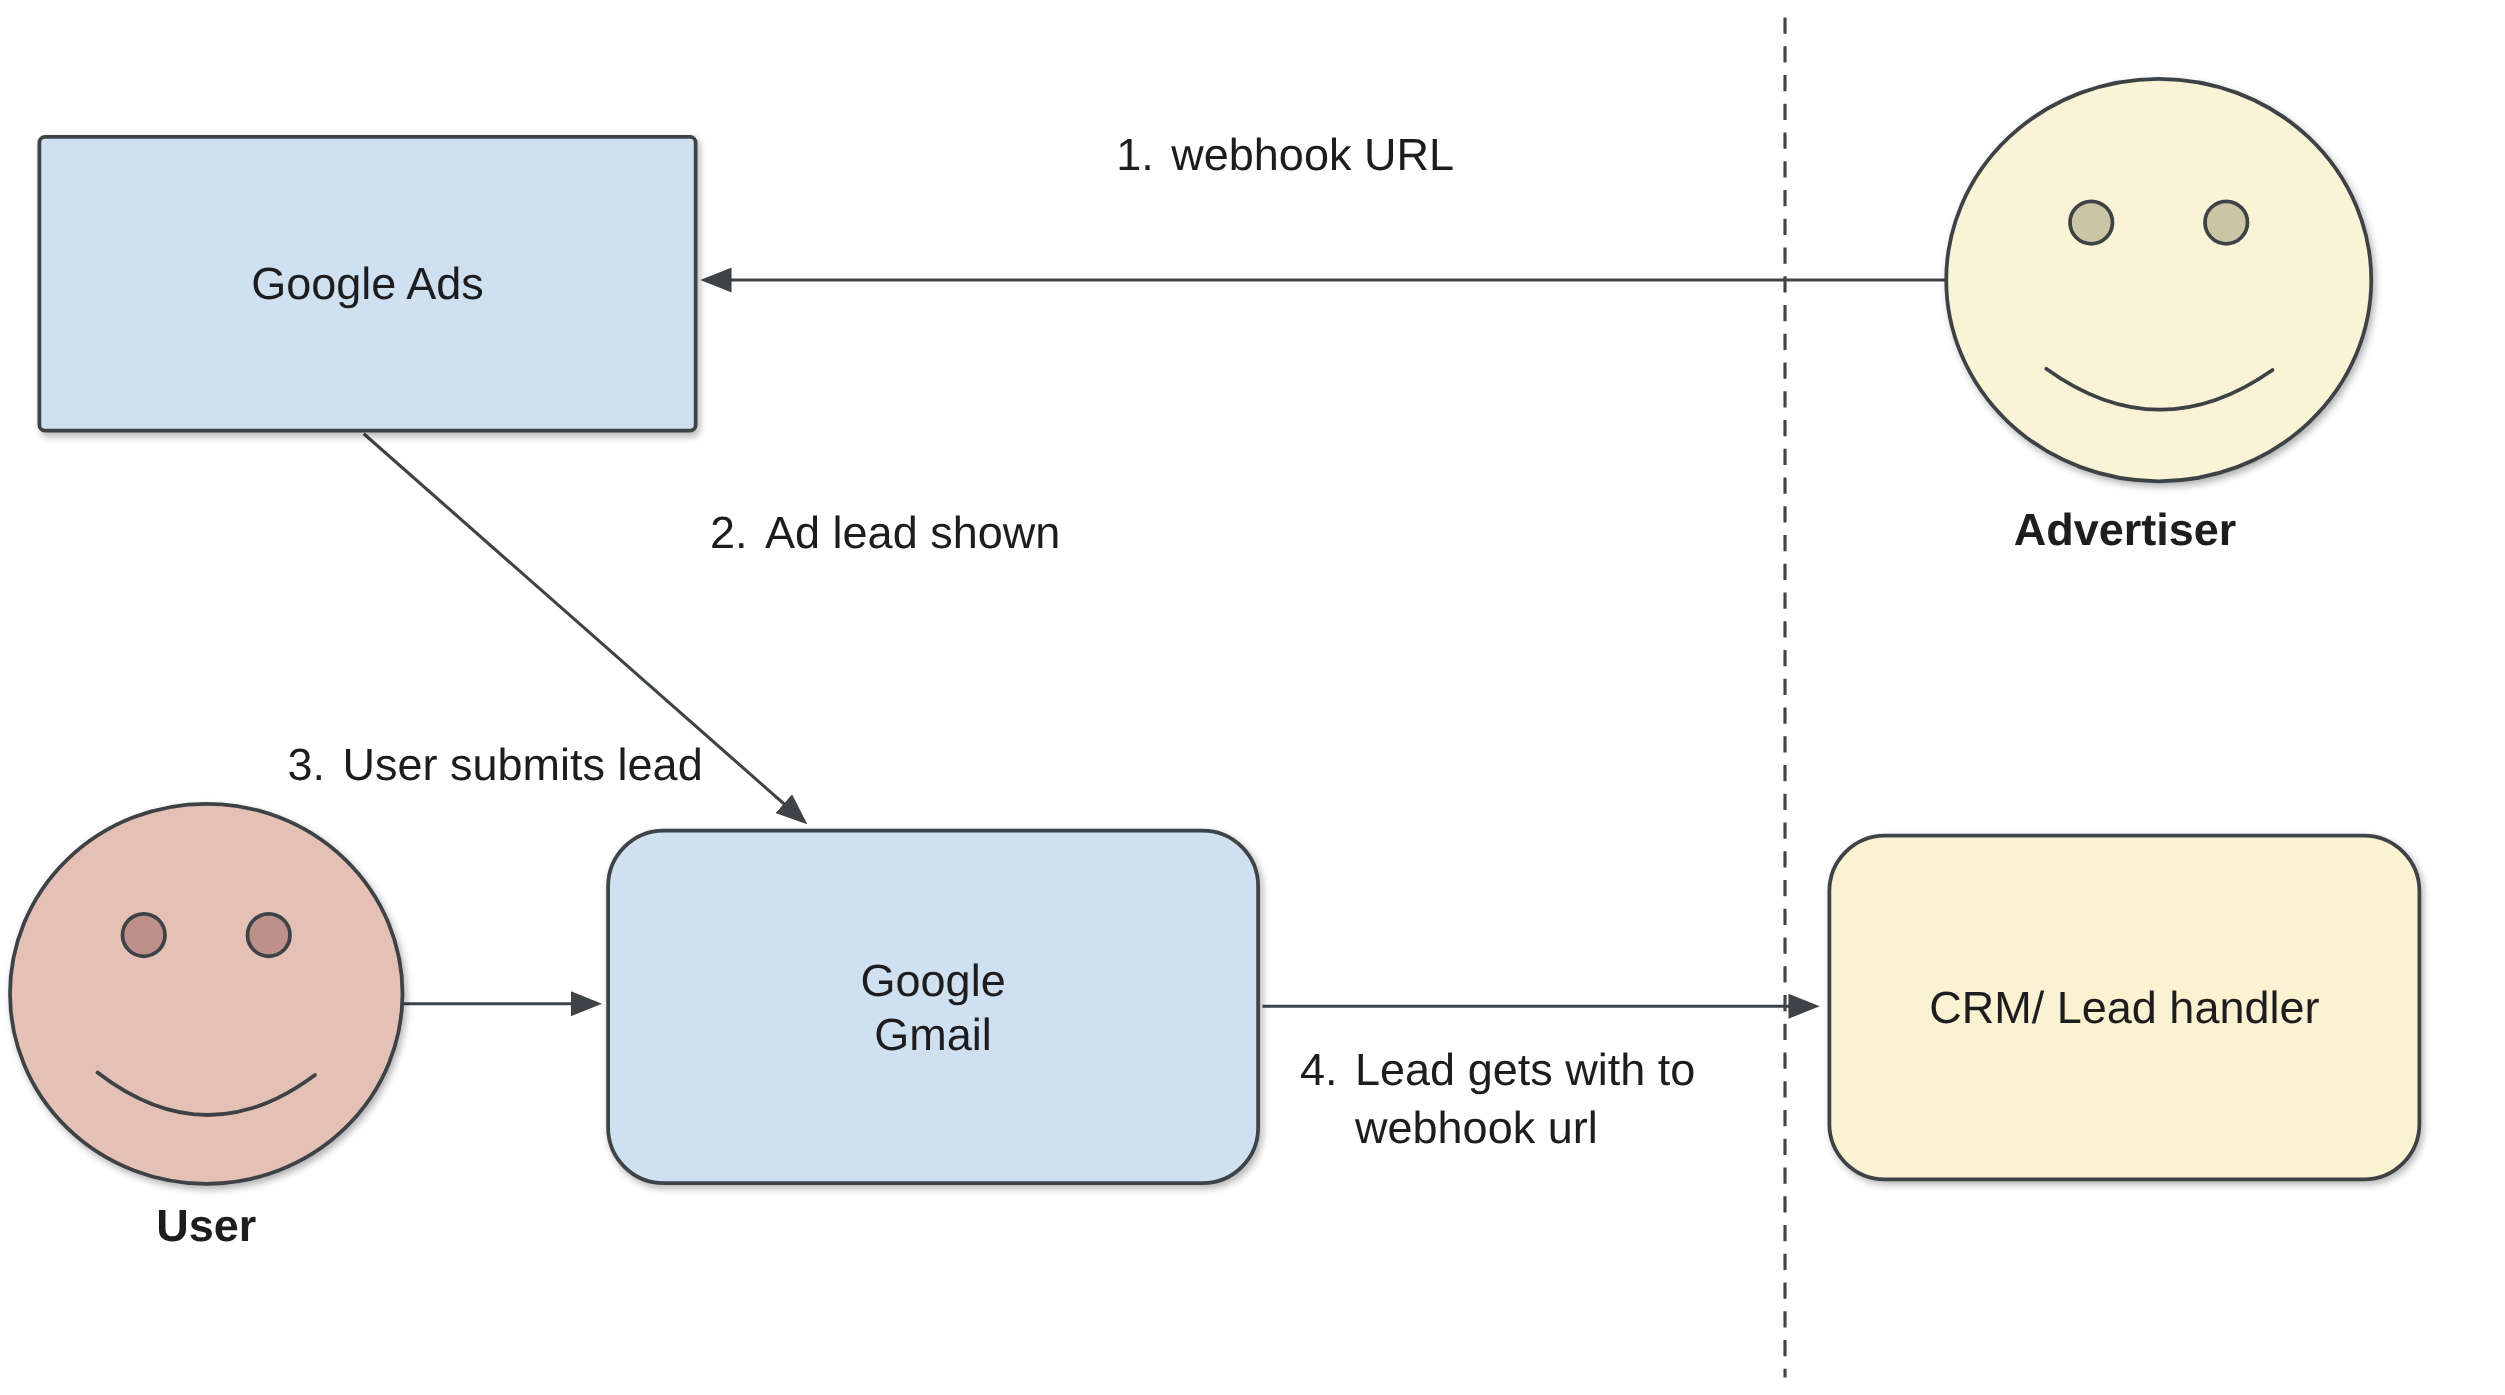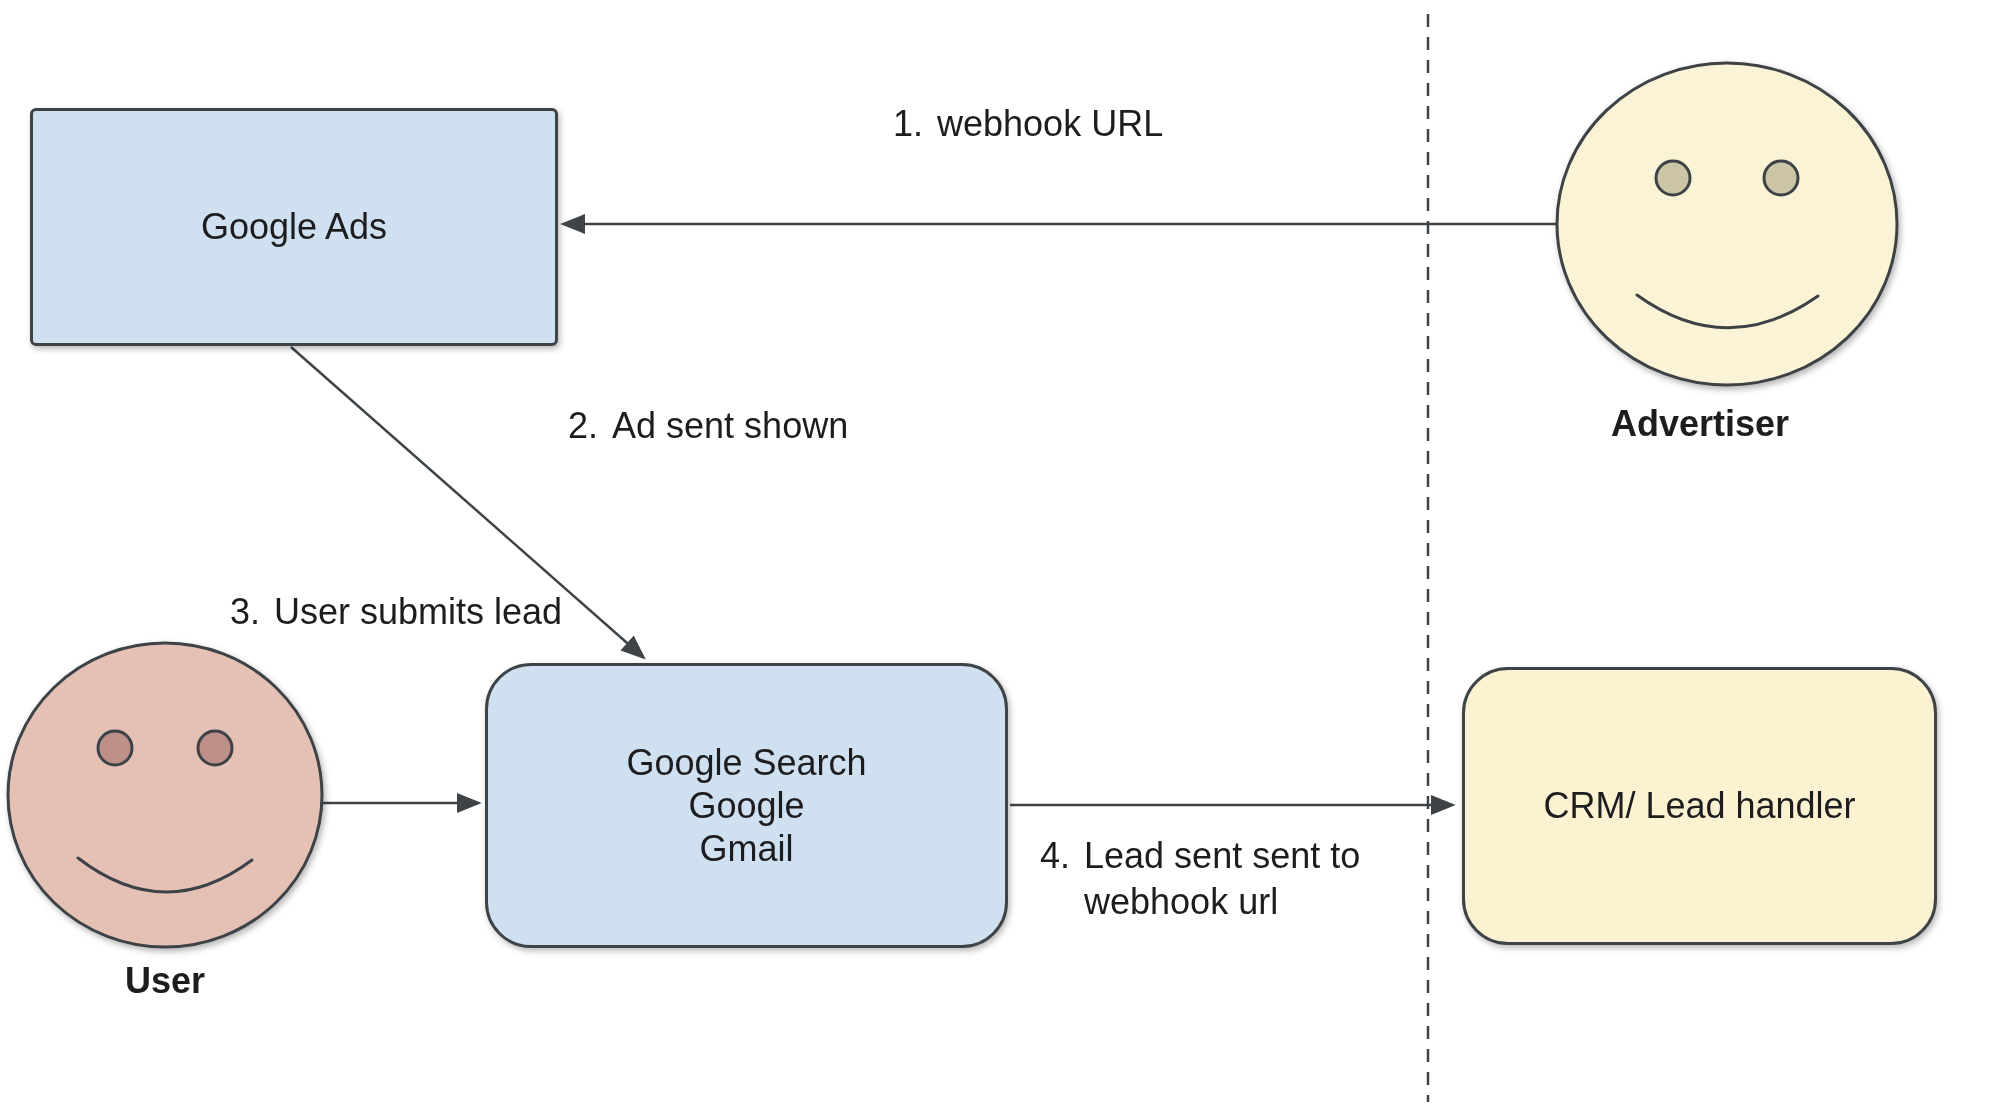--- a/index.html
+++ b/index.html
@@ -68,50 +68,49 @@
       <circle class="outline" cx="215" cy="748" r="17" fill="#bd9189"></circle>
       <path class="smile" d="M78 858 Q165 925 252 860"></path>
     </g>
   </svg>
 
   <div class="node node-google-ads">
     <span>Google Ads</span>
   </div>
 
   <div class="node node-platforms">
-    <div>Google Search</div>
     <div>Google</div>
     <div>Gmail</div>
   </div>
 
   <div class="node node-crm">
     <span>CRM/ Lead handler</span>
   </div>
 
   <div class="step" style="left:893px;top:100px">
     <span class="num">1.</span>
     <span>
       <div>webhook URL</div>
     </span>
   </div>
 
   <div class="step" style="left:568px;top:402px">
     <span class="num">2.</span>
-    <span>Ad sent shown</span>
+    <span>Ad lead shown</span>
   </div>
 
   <div class="step" style="left:230px;top:588px">
     <span class="num">3.</span>
     <span>User submits lead</span>
   </div>
 
   <div class="step step-4" style="left:1040px;top:833px">
     <span class="num">4.</span>
     <span>
-      <div>Lead sent sent to</div>
+      <div>Lead gets with to</div>
       <div>webhook url</div>
     </span>
   </div>
 
   <div class="actor-label" style="left:1700px;top:403px">Advertiser</div>
 
   <div class="actor-label" style="left:165px;top:960px">User</div>
 
 </div>
 

